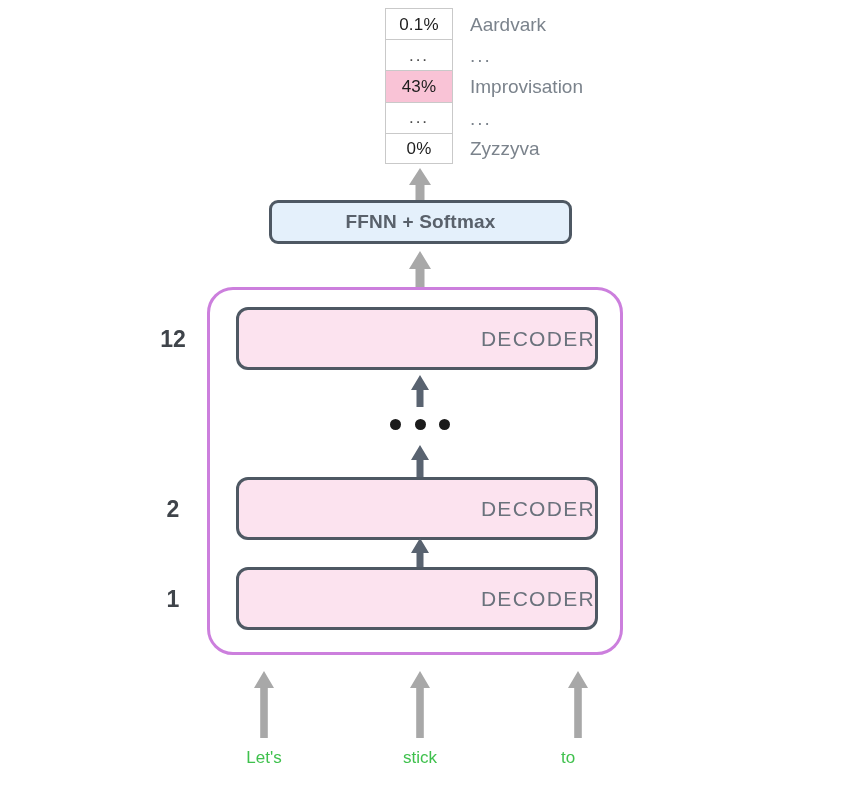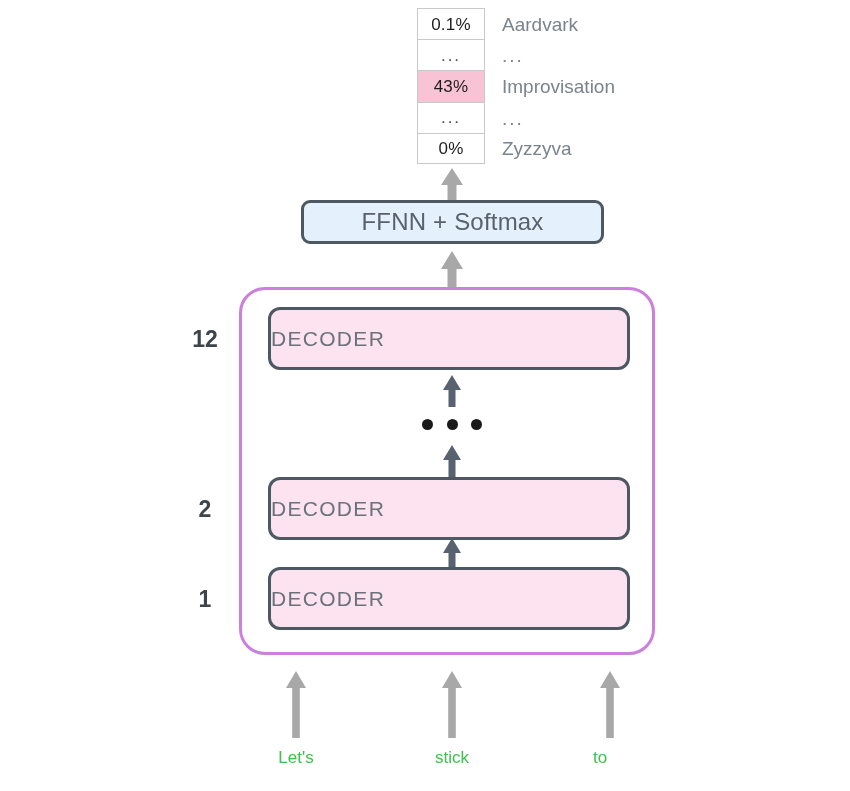--- a/index.html
+++ b/index.html
@@ -9,21 +9,20 @@
   }
   body {
     font-family: "Liberation Sans", sans-serif;
   }
   #canvas {
     position: relative;
     width: 750px;
     height: 791px;
     background: #ffffff;
     overflow: hidden;
-    margin-left: 32px;
   }
 
   
   #prob-table {
     position: absolute;
     left: 385px;
     top: 8px;
     width: 68px;
   }
   .prob-row {
@@ -91,22 +90,22 @@
     height: 44px;
     box-sizing: border-box;
     background: #e4f0fb;
     border: 3px solid #4e5863;
     border-radius: 9px;
     display: flex;
     align-items: center;
     justify-content: center;
   }
   #ffnn-label {
-    font-size: 24px;
-    font-weight: 400;
+    font-size: 19px;
+    font-weight: 700;
     color: #59616b;
     letter-spacing: 0.2px;
   }
 
   
   #stack-container {
     position: absolute;
     left: 207px;
     top: 287px;
     width: 416px;
@@ -122,21 +121,21 @@
     position: absolute;
     left: 236px;
     width: 362px;
     height: 63px;
     box-sizing: border-box;
     background: #fce3ef;
     border: 3px solid #4e5863;
     border-radius: 12px;
     display: flex;
     align-items: center;
-    justify-content: flex-start;
+    justify-content: flex-end;
   }
   #decoder-12 { top: 307px; }
   #decoder-2  { top: 477px; }
   #decoder-1  { top: 567px; }
   .decoder-label {
     font-size: 21px;
     color: #6a727c;
     letter-spacing: 1.3px;
   }
 

